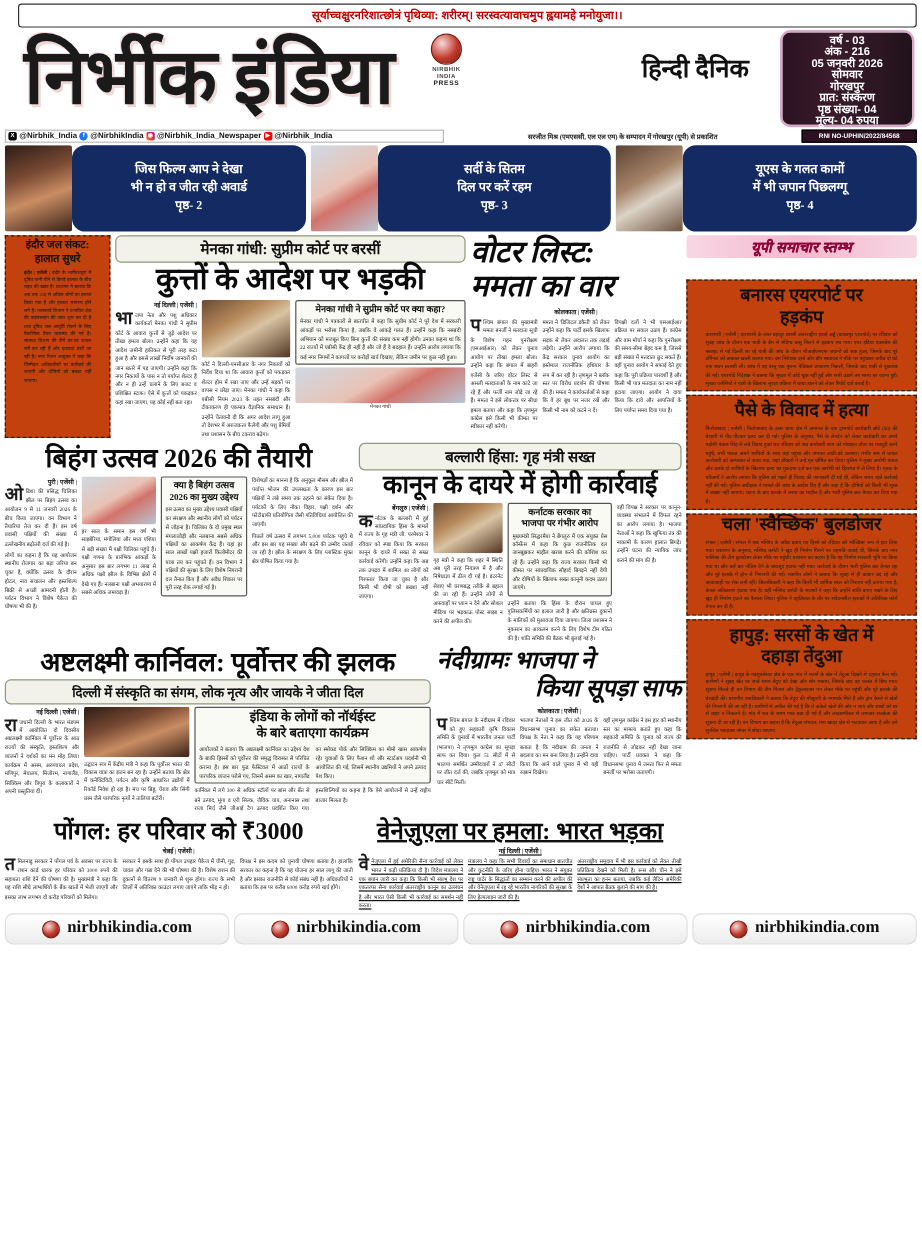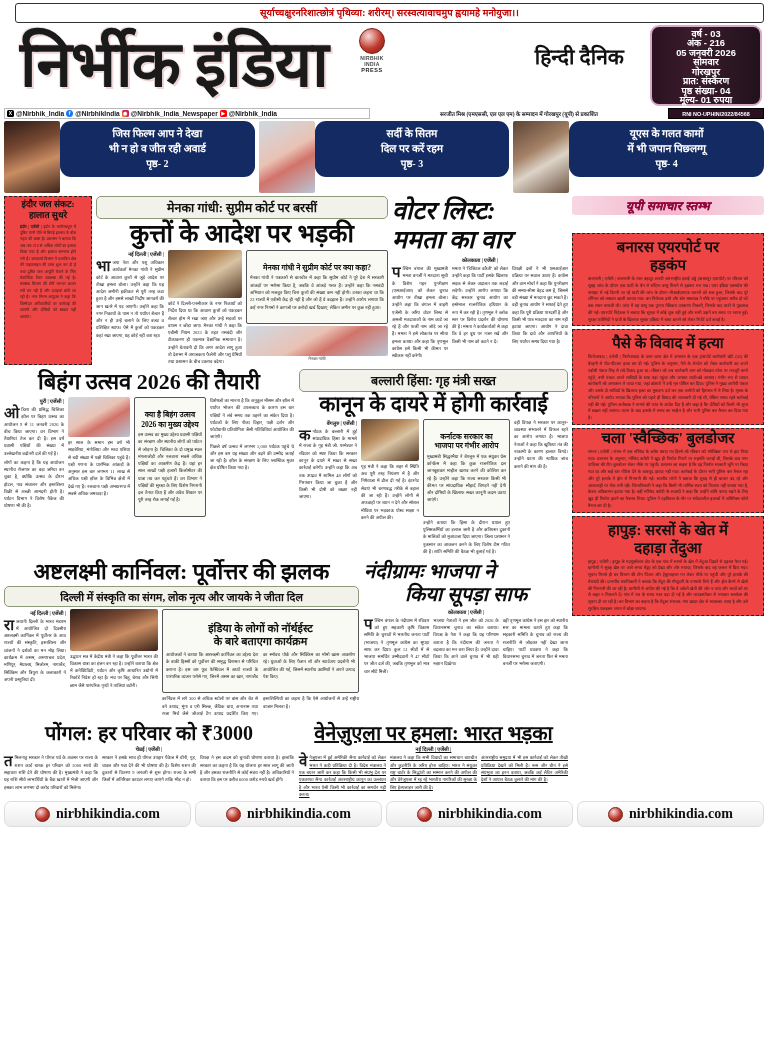--- a/index.html
+++ b/index.html
@@ -76,21 +76,21 @@
   .sic.x{ background:#000; } .sic.fb{ background:#1877f2; border-radius:50%; }
   .sic.ig{ background:linear-gradient(45deg,#f09433,#dc2743,#bc1888); }
   .sic.yt{ background:#ff0000; }
   .pub-line{ flex:1 1 auto; text-align:center; font-size:5.6px; font-weight:bold; color:#222;
              font-family:"Liberation Serif", serif; white-space:nowrap; overflow:hidden;}
   .rni-box{ flex:0 0 96px; background:#2a1020; color:#fff; border:1px solid #000;
             font-size:5.4px; font-weight:bold; text-align:center; height:11px; line-height:11px; overflow:hidden;}
 
   
   .teasers{ display:flex; gap:4px; margin-top:2px; height:72px; }
-  .teaser{ flex:1 1 0; display:flex; gap:0; height:56px; }
+  .teaser{ flex:1 1 0; display:flex; gap:0; height:72px; }
   .t-photo{ flex:0 0 56px; height:72px; overflow:hidden; border-radius:2px; }
   .t-text{
     flex:1 1 auto; background:#132a63; color:#fff; border-radius:11px;
     display:flex; flex-direction:column; align-items:center; justify-content:center;
     text-align:center; padding:2px 3px; font-family:"Liberation Serif", serif;
     font-weight:bold; font-size:10.5px; line-height:1.45;
   }
   .t-text .pg{ font-size:10px; margin-top:1px; }
 
   
@@ -99,21 +99,21 @@
   .ph2{ background:linear-gradient(150deg,#cfd9e4 0%,#e9c2b4 45%,#d2736a 62%,#b9c6d4 100%); }
   .ph3{ background:linear-gradient(150deg,#6a4b33 0%,#b78a5c 35%,#d9c3a3 55%,#4f3421 100%); }
   .ph4{ background:linear-gradient(150deg,#5b4334 0%,#a58267 40%,#dcd3c7 60%,#6d5340 100%); }
 
   
   .content{ display:flex; gap:4px; margin-top:3px; }
   .col-main{ flex:1 1 auto; }
   .col-side{ flex:0 0 192px; }
 
   
-  .dash{ border:1.6px dashed #222; padding:2px 15px; background:#ef4444; }
+  .dash{ border:1.6px dashed #222; padding:2px 15px; background:#c2410c; }
 
   
   .kicker{
     border:1.3px solid #8a9a7a; background:#f2f2ea; border-radius:5px;
     text-align:center; font-family:"Liberation Serif", serif; font-weight:bold;
     font-size:12.5px; padding:2px 4px; color:#111; white-space:nowrap; overflow:hidden;
   }
   .headline{
     font-family:"Liberation Serif", serif; font-weight:bold;
     font-size:26px; line-height:1.12; text-align:center; color:#0b0b0b; margin-top:1px;
@@ -128,21 +128,21 @@
   }
   .byline{ font-family:"Liberation Serif", serif; font-size:5.2px; font-weight:bold;
            text-align:right; color:#111; margin-bottom:1px; }
   .dropcap-p::first-letter{
     font-size:15px; font-weight:bold; float:left; line-height:.9; padding:1px 2px 0 0;
     font-family:"Liberation Serif", serif;
   }
   .cols2{ column-count:2; column-gap:5px; }
 
   .inset{
-    border:1.2px solid #555; background:#fafaf5; padding:12px 3px; border-radius:2px;
+    border:1.2px solid #555; background:#fafaf5; padding:2px 3px; border-radius:2px;
   }
   .inset-h{ font-family:"Liberation Serif", serif; font-weight:bold; font-size:7.6px;
             text-align:center; line-height:1.25; margin-bottom:2px; }
 
   .side-h{
     font-family:"Liberation Serif", serif; font-weight:bold; font-size:15px;
     text-align:center; line-height:1.2; margin:2px 0 2px;
   }
   .side-banner{
     text-align:center; font-family:"Liberation Serif", serif; font-weight:bold;
@@ -184,21 +184,21 @@
       <div class="hindi-daily">हिन्दी दैनिक</div>
     </div>
     <div class="mh-right">
       <div>वर्ष - 03</div>
       <div>अंक - 216</div>
       <div>05  जनवरी 2026</div>
       <div>सोमवार</div>
       <div>गोरखपुर</div>
       <div>प्रात: संस्करण</div>
       <div>पृष्ठ संख्या- 04</div>
-      <div>मूल्य- 01 रुपया</div>
+      <div>मूल्य- 04 रुपया</div>
     </div>
   </div>
 
   <div class="social-row">
     <div class="social-box">
       <span class="sic x">X</span>
       <span>@Nirbhik_India</span>
       <span class="sic fb">f</span>
       <span>@NirbhikIndia</span>
       <span class="sic ig">◉</span>
@@ -383,21 +383,21 @@
                 </div>
                 <div class="body-txt cols2">आयोजकों ने बताया कि अष्टलक्ष्मी कार्निवल का उद्देश्य देश के बाकी हिस्सों को पूर्वोत्तर की समृद्ध विरासत से परिचित कराना है। इस बार फूड फेस्टिवल में आठों राज्यों के पारंपरिक व्यंजन परोसे गए, जिनमें असम का खार, नागालैंड का स्मोक्ड पोर्क और सिक्किम का मोमो खास आकर्षण रहे। युवाओं के लिए फैशन शो और स्टार्टअप प्रदर्शनी भी आयोजित की गई, जिसमें स्थानीय उद्यमियों ने अपने उत्पाद पेश किए।</div>
               </div>
               <div class="body-txt cols2" style="margin-top:2px;">कार्निवल में लगे 300 से अधिक स्टॉलों पर बांस और बेंत से बने उत्पाद, मूंगा व एरी सिल्क, जैविक चाय, अनानास तथा राजा मिर्च जैसे जीआई टैग उत्पाद प्रदर्शित किए गए। हस्तशिल्पियों का कहना है कि ऐसे आयोजनों से उन्हें राष्ट्रीय बाजार मिलता है।</div>
             </div>
           </div>
         </div>
 
         <div style="flex:1 1 auto;min-width:0;">
           <div class="headline ital" style="font-size:20px;text-align:left;">नंदीग्रामः भाजपा ने</div>
-          <div class="headline ital" style="font-size:20px;text-align:center;">किया सूपड़ा साफ</div>
+          <div class="headline ital" style="font-size:20px;text-align:right;">किया सूपड़ा साफ</div>
           <div class="byline" style="text-align:center;margin-top:2px;">कोलकाता | एजेंसी |</div>
           <div style="display:flex;gap:4px;">
             <div style="flex:1 1 0;" class="body-txt dropcap-p">पश्चिम बंगाल के नंदीग्राम में रविवार को हुए सहकारी कृषि विकास समिति के चुनावों में भारतीय जनता पार्टी (भाजपा) ने तृणमूल कांग्रेस का सूपड़ा साफ कर दिया। कुल 51 सीटों में से भाजपा समर्थित उम्मीदवारों ने 47 सीटों पर जीत दर्ज की, जबकि तृणमूल को मात्र चार सीटें मिलीं।</div>
             <div style="flex:1 1 0;" class="body-txt">भाजपा नेताओं ने इस जीत को 2026 के विधानसभा चुनाव का संकेत बताया। विपक्ष के नेता ने कहा कि यह परिणाम बताता है कि नंदीग्राम की जनता ने बदलाव का मन बना लिया है। उन्होंने दावा किया कि आने वाले चुनाव में भी यही रुझान दिखेगा।</div>
             <div style="flex:1 1 0;" class="body-txt">वहीं तृणमूल कांग्रेस ने इस हार को स्थानीय स्तर का मामला बताते हुए कहा कि सहकारी समिति के चुनाव को राज्य की राजनीति से जोड़कर नहीं देखा जाना चाहिए। पार्टी प्रवक्ता ने कहा कि विधानसभा चुनाव में जनता फिर से ममता बनर्जी पर भरोसा जताएगी।</div>
           </div>
         </div>
       </div>
 
       <div style="display:flex; gap:5px; margin-top:4px;">

